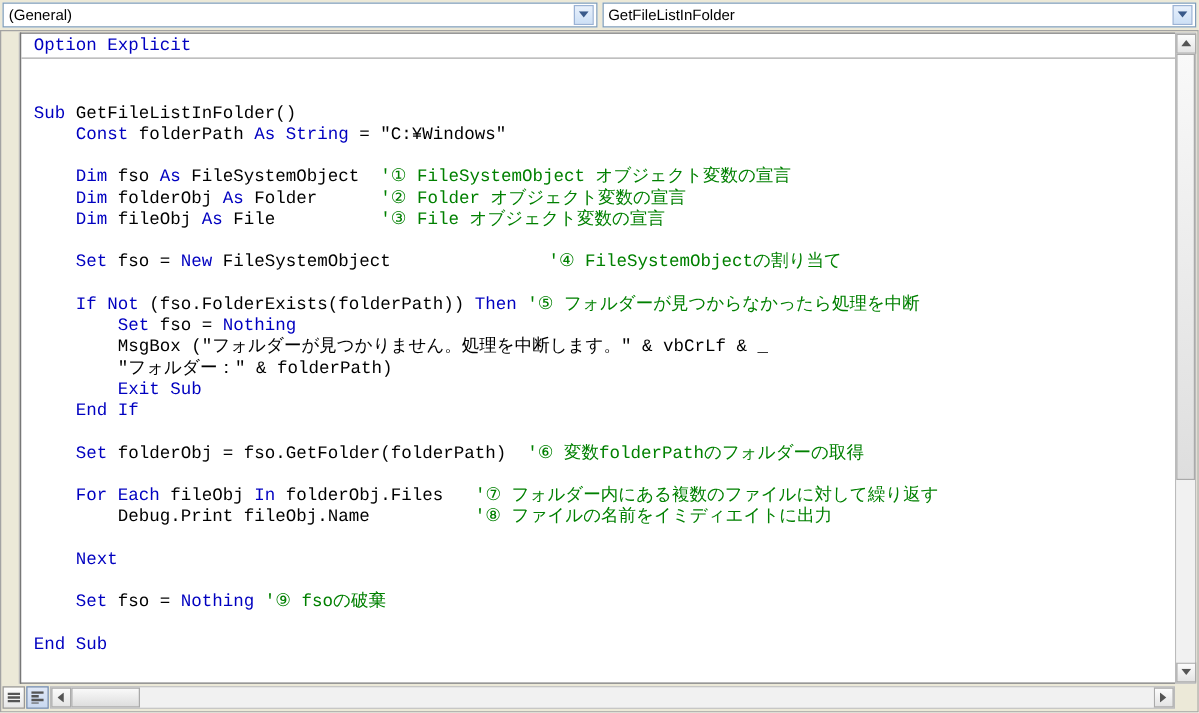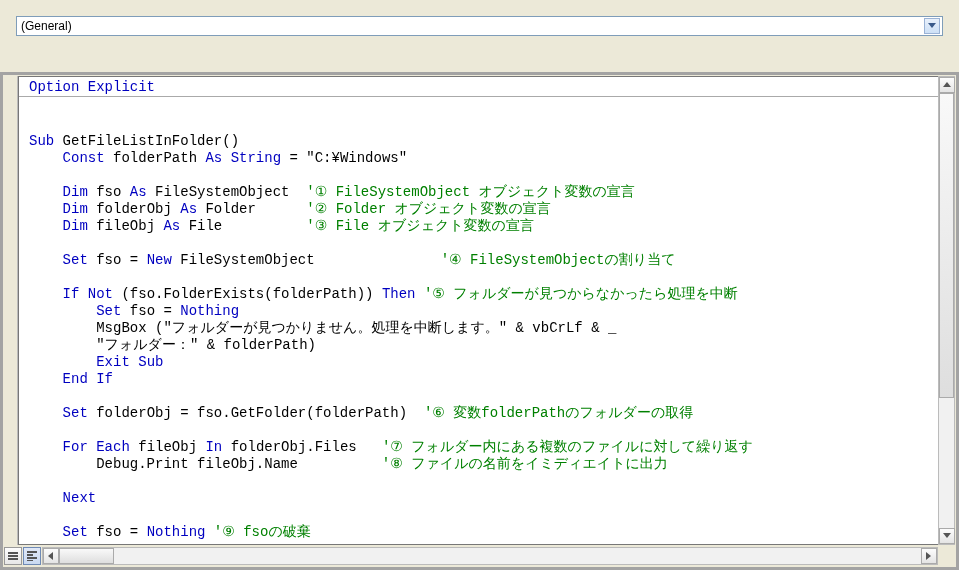--- a/index.html
+++ b/index.html
@@ -8,21 +8,21 @@
     font-size: 13px;
     background: #ece9d8;
     width: 959px;
     height: 570px;
     overflow: hidden;
     position: relative;
   }
   .toolbar {
     display: flex;
     gap: 4px;
-    padding: 16px;
+    padding: 2px;
     background: #ece9d8;
     height: 24px;
   }
   .combo {
     flex: 1;
     display: flex;
     background: #fff;
     border: 1px solid #7f9db9;
     align-items: center;
     padding: 0 2px 0 4px;
@@ -42,22 +42,21 @@
     border: 1px solid #9ab2d5;
     display: flex;
     align-items: center;
     justify-content: center;
   }
   .combo .drop svg { width: 8px; height: 6px; }
   .editor-shell {
     position: absolute;
     top: 24px; left: 0; right: 0; bottom: 0;
     background: #ece9d8;
-    border: 3px solid #a3a3a3;
-    margin-top: 48px;
+    border: 1px solid #a3a3a3;
   }
   .margin-bar {
     position: absolute;
     left: 1px; top: 1px; bottom: 22px;
     width: 14px;
     background: #ece9d8;
     border-right: 1px solid #bbb;
   }
   .code-viewport {
     position: absolute;
@@ -134,20 +133,28 @@
     width: 17px; height: 18px; background: #ece9d8; margin: 1px 0;
   }
   svg { display: block; }
 </style>
 </head>
 <body>
 
 <div class="toolbar">
   <div class="combo">
     <span class="label">(General)</span>
+    <span class="drop">
+      <svg viewBox="0 0 8 6">
+          <path d="M0 0 L8 0 L4 5 Z" fill="#3a5a8a"></path>
+        </svg>
+    </span>
+  </div>
+  <div class="combo">
+    <span class="label">GetFileListInFolder</span>
     <span class="drop">
       <svg viewBox="0 0 8 6">
           <path d="M0 0 L8 0 L4 5 Z" fill="#3a5a8a"></path>
         </svg>
     </span>
   </div>
 </div>
 
 <div class="editor-shell">
   <div class="margin-bar"></div>

